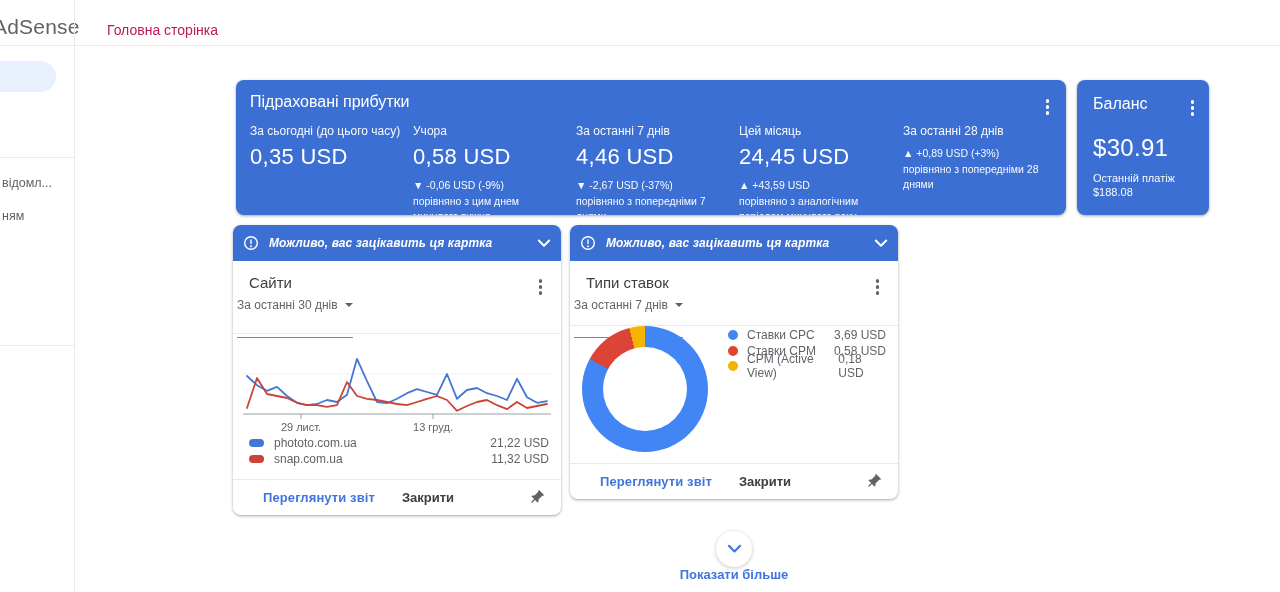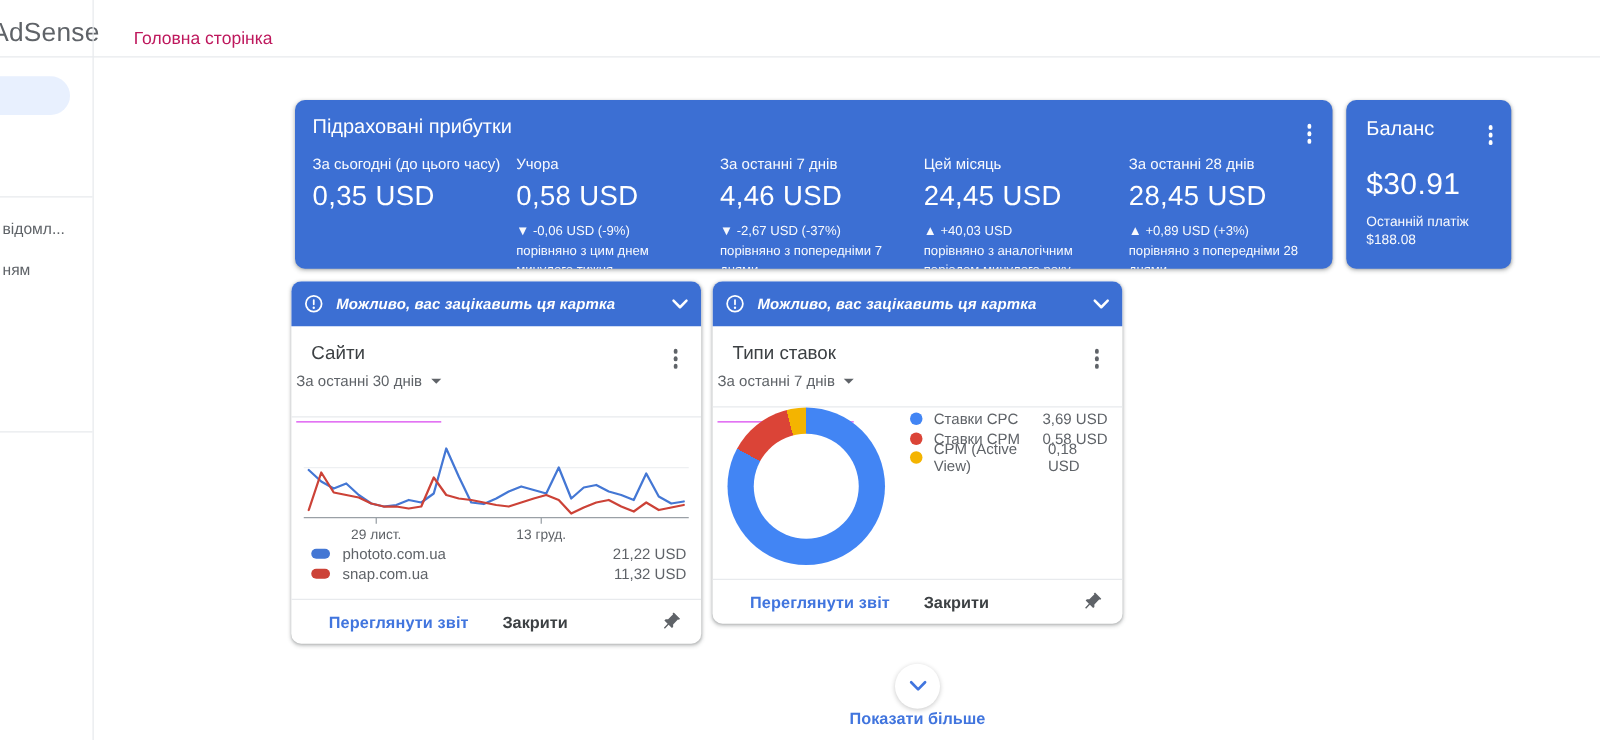--- a/index.html
+++ b/index.html
@@ -105,26 +105,25 @@
     </div>
     <div class="ecol" style="left:340px;">
       <div class="ecol-label">За останні 7 днів</div>
       <div class="ecol-value">4,46 USD</div>
       <div class="ecol-delta">▼ -2,67 USD (-37%)</div>
       <div class="ecol-note">порівняно з попередніми 7 днями</div>
     </div>
     <div class="ecol" style="left:503px;">
       <div class="ecol-label">Цей місяць</div>
       <div class="ecol-value">24,45 USD</div>
-      <div class="ecol-delta">▲ +40,03 USD</div>
+      <div class="ecol-delta">▲ +43,59 USD</div>
       <div class="ecol-note">порівняно з аналогічним періодом минулого року</div>
     </div>
     <div class="ecol" style="left:667px;">
       <div class="ecol-label">За останні 28 днів</div>
-      <div class="ecol-value">28,45 USD</div>
       <div class="ecol-delta">▲ +0,89 USD (+3%)</div>
       <div class="ecol-note">порівняно з попередніми 28 днями</div>
     </div>
   </div>
 
   <div class="card-blue" style="left:1077px;top:80px;width:132px;height:135px;">
     <div class="bal-title">Баланс</div>
     <div class="kebab white" style="top:17px;right:12px;">
         <i></i>
         <i></i>

